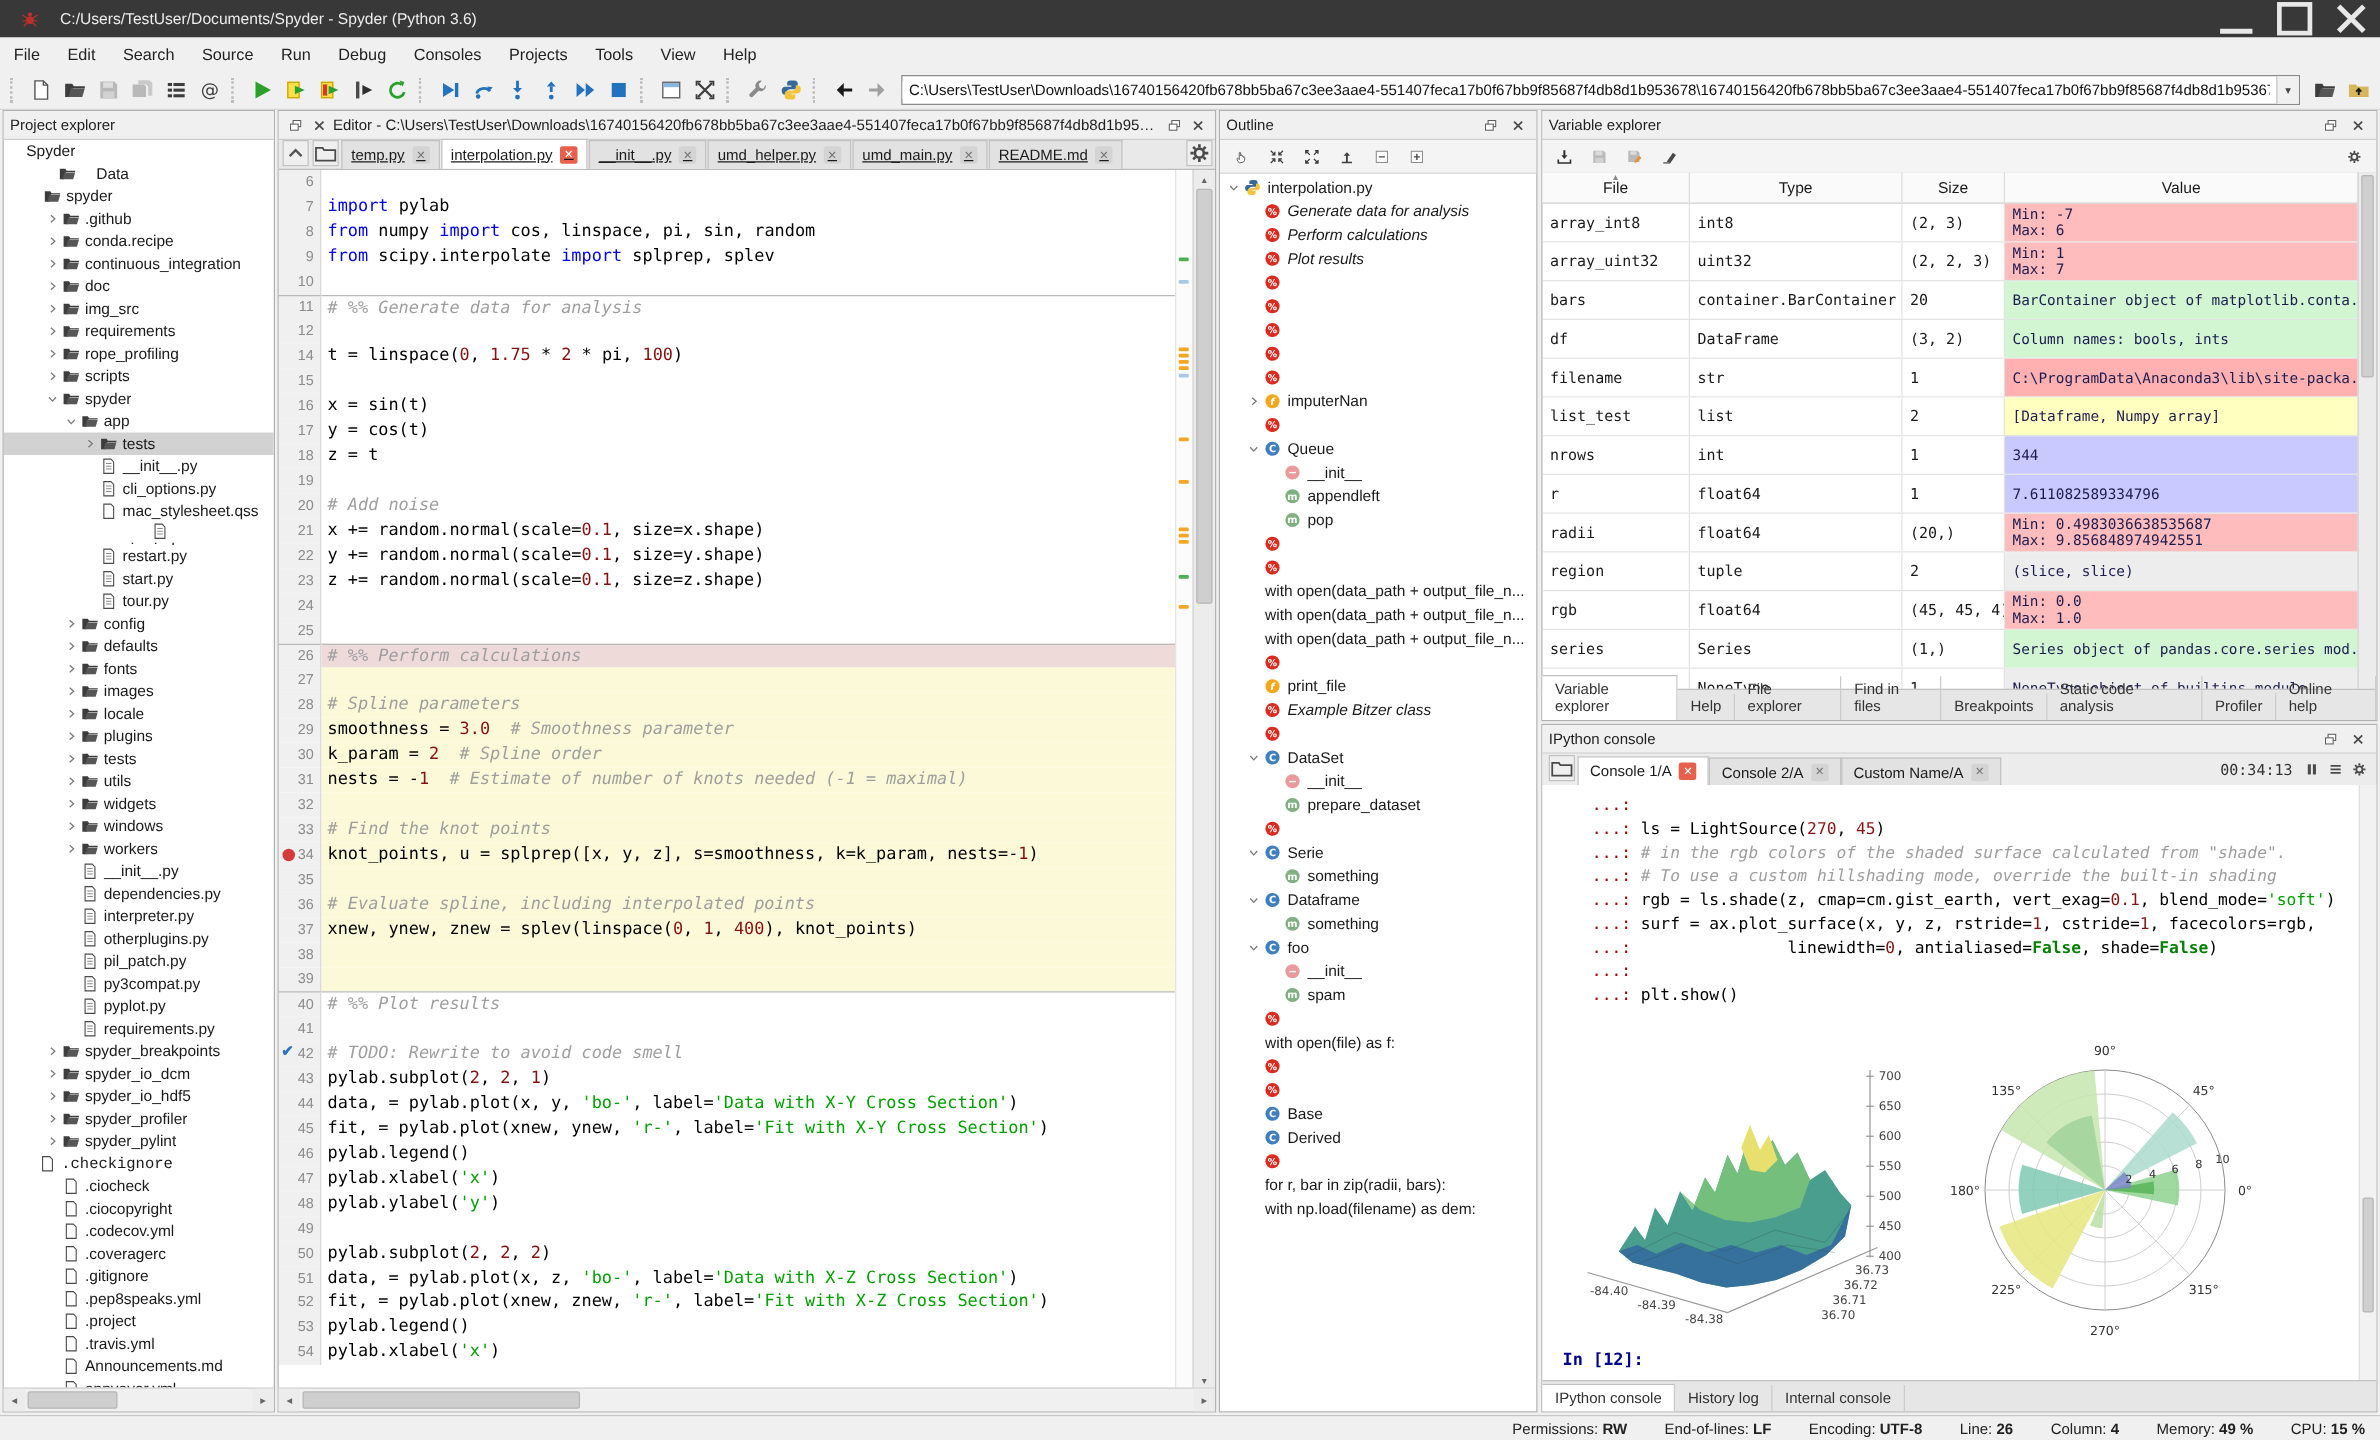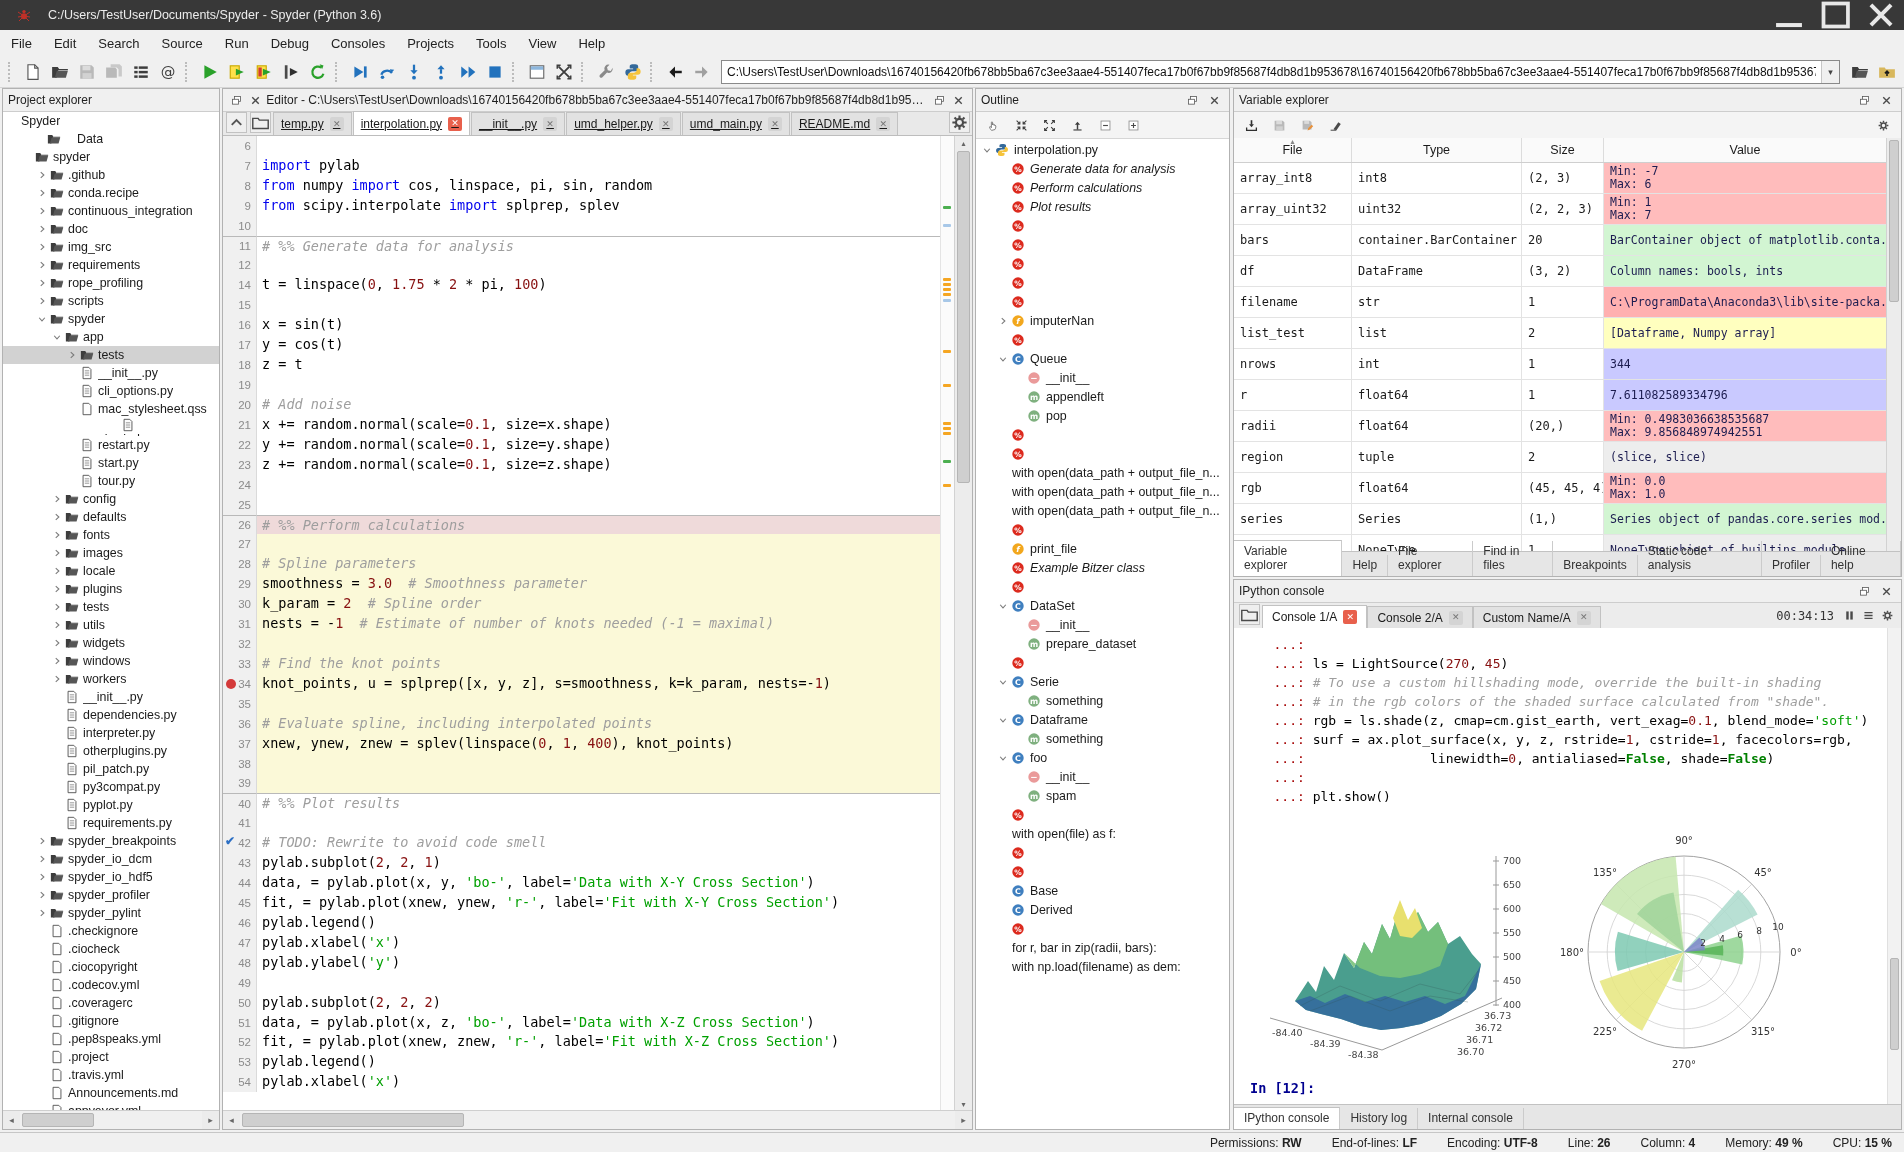--- a/index.html
+++ b/index.html
@@ -876,21 +876,21 @@
               </svg>
             </span>
             <span class="icon">
               <svg viewBox="0 0 16 16">
                 <path d="M1 3.5h5l1.2 1.8H15v1.2H6.5L5 13H1z" fill="#3d3d3d"></path>
                 <path d="M5.2 6.8H15L13.2 13H3.4z" fill="#565656"></path>
               </svg>
             </span>
             <span class="tlabel">spyder_pylint</span>
           </div>
-          <div class="trow" style="padding-left: 32px;">
+          <div class="trow" style="padding-left: 13px; font-family: Liberation Mono, monospace;">
             <span class="chev"></span>
             <span class="icon">
               <svg viewBox="0 0 16 16">
                 <path d="M3.5 1.5h6.5l2.5 2.5v10.5H3.5z" fill="#fdfdfd" stroke="#4a4a4a"></path>
               </svg>
             </span>
             <span class="tlabel">.checkignore</span>
           </div>
           <div class="trow" style="padding-left: 32px;">
             <span class="chev"></span>
@@ -2121,22 +2121,22 @@
                 <path d="M8 2v2.2M8 11.8V14M2 8h2.2M11.8 8H14M3.8 3.8l1.5 1.5M10.7 10.7l1.5 1.5M12.2 3.8l-1.5 1.5M5.3 10.7l-1.5 1.5"></path>
               </g>
               <circle cx="8" cy="8" r="3" fill="none" stroke="#4a4a4a" stroke-width="1.8"></circle>
             </svg>
           </div>
         </div>
       <div id="con-body">
         <div id="con-lines">
             <pre><span class="p">   ...: </span></pre>
             <pre><span class="p">   ...: </span><span class="t">ls = LightSource(</span><span class="n">270</span><span class="t">, </span><span class="n">45</span><span class="t">)</span></pre>
+            <pre><span class="p">   ...: </span><span class="c"># in the rgb colors of the shaded surface calculated from "shade".</span></pre>
             <pre><span class="p">   ...: </span><span class="c"># To use a custom hillshading mode, override the built-in shading</span></pre>
-            <pre><span class="p">   ...: </span><span class="c"># in the rgb colors of the shaded surface calculated from "shade".</span></pre>
             <pre><span class="p">   ...: </span><span class="t">rgb = ls.shade(z, cmap=cm.gist_earth, vert_exag=</span><span class="n">0.1</span><span class="t">, blend_mode=</span><span class="s">'soft'</span><span class="t">)</span></pre>
             <pre><span class="p">   ...: </span><span class="t">surf = ax.plot_surface(x, y, z, rstride=</span><span class="n">1</span><span class="t">, cstride=</span><span class="n">1</span><span class="t">, facecolors=rgb,</span></pre>
             <pre><span class="p">   ...: </span><span class="t">               linewidth=</span><span class="n">0</span><span class="t">, antialiased=</span><span class="kw">False</span><span class="t">, shade=</span><span class="kw">False</span><span class="t">)</span></pre>
             <pre><span class="p">   ...: </span></pre>
             <pre><span class="p">   ...: </span><span class="t">plt.show()</span></pre>
           </div>
         <svg id="plot-surface" width="282" height="268" viewBox="0 0 282 268">
             <path d="M20,212 L132,244 L252,192" fill="none" stroke="#999" stroke-width="1"></path>
             <path d="M246,50 L246,200" stroke="#999" stroke-width="1"></path>
             <path d="M243,55 h6" stroke="#999"></path>

